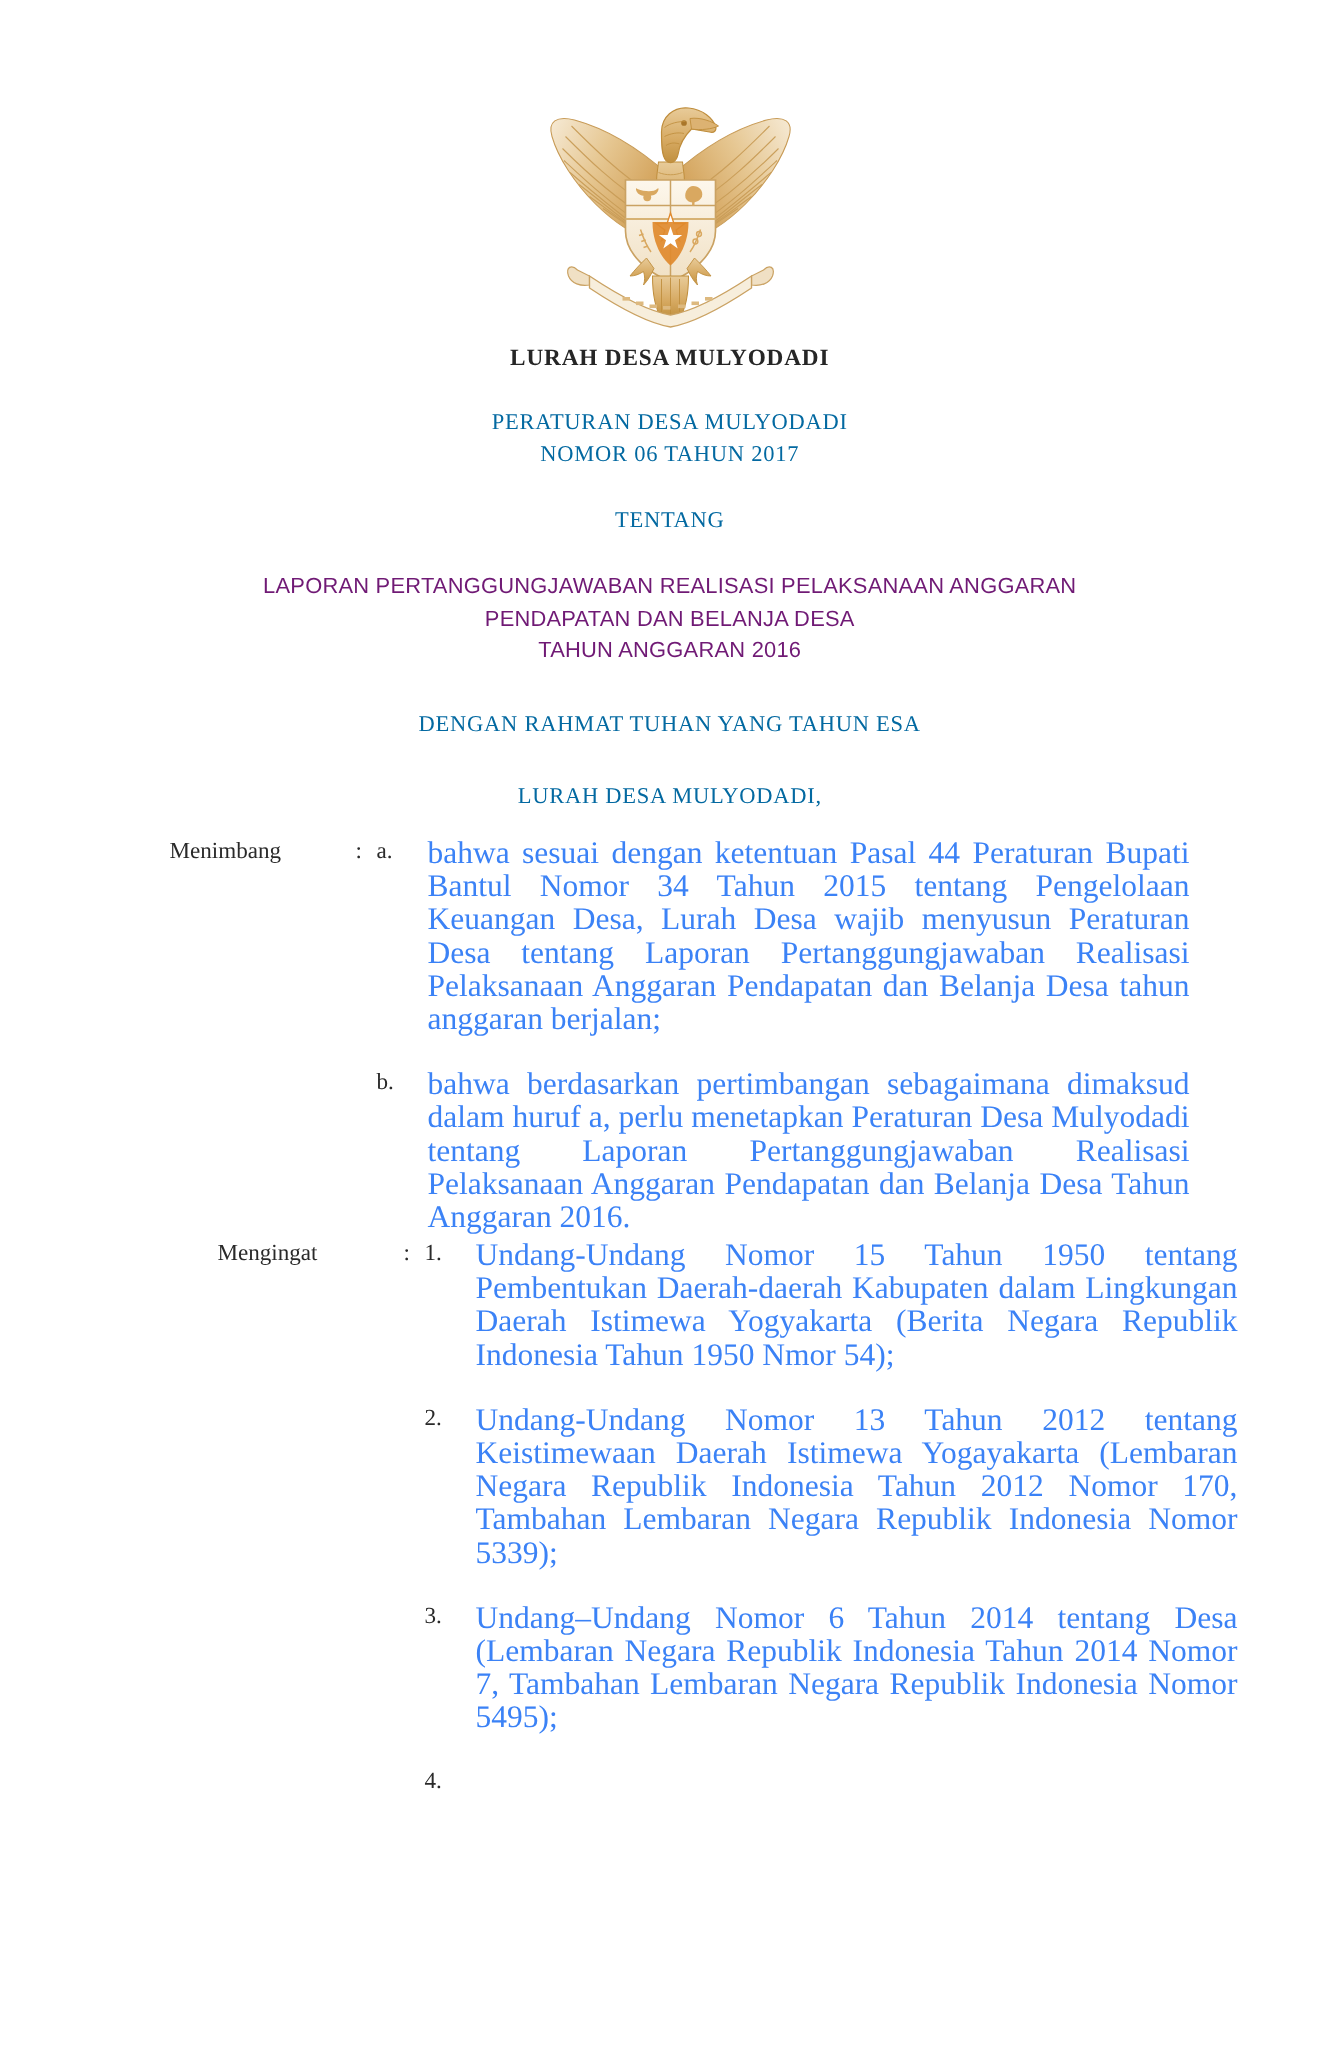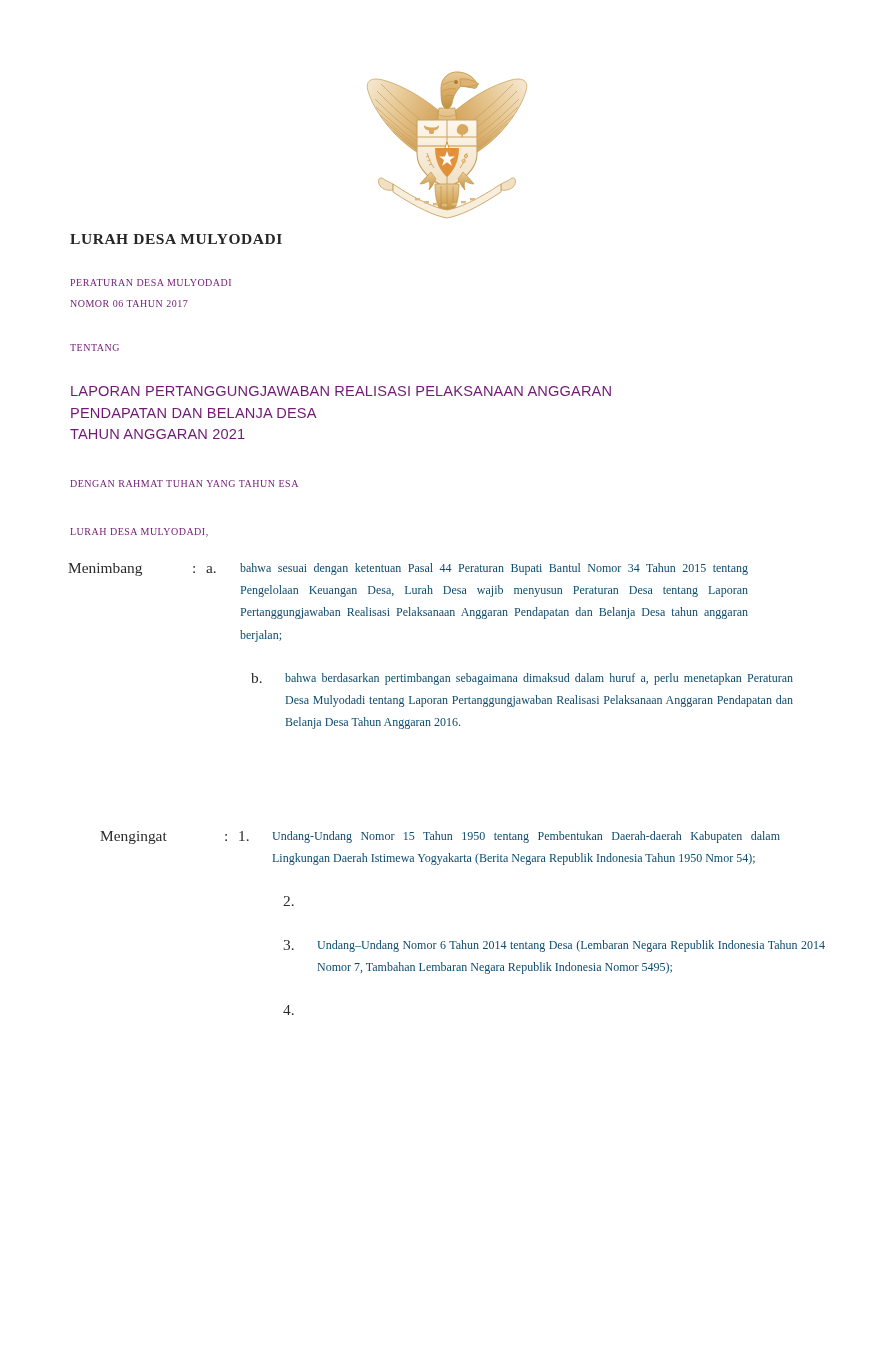--- a/index.html
+++ b/index.html
@@ -40,61 +40,61 @@
     height: 162px;
     display: block;
   }
 
   
   .headings {
     position: absolute;
     top: 228px;
     left: 70px;
     width: 753px;
-    text-align: left;
+    text-align: center;
   }
   .hdr-line {
     font-family: "Liberation Serif", "DejaVu Serif", serif;
     font-weight: bold;
     font-size: 15.5px;
     letter-spacing: 0.55px;
     line-height: 21px;
     color: #262626;
     white-space: nowrap;
   }
   .gap-md { height: 23px; }
   .gap-lg { height: 27px; }
 
   .ttl-line {
     font-weight: normal;
-    font-size: 10px;
+    font-size: 15px;
     letter-spacing: 0.5px;
     line-height: 21px;
-    color: #701a75;
+    color: #0369a1;
   }
   .ttl-sans {
     font-family: "Liberation Sans", "DejaVu Sans", sans-serif;
     font-weight: normal;
     font-size: 14.6px;
     letter-spacing: 0.15px;
     line-height: 21.5px;
     color: #701a75;
   }
 
   
   .body-block {
     position: absolute;
     left: 0;
     width: 893px;
   }
   .clause {
     display: flex;
     align-items: flex-start;
     width: 680px;
-    margin-left: 68px;
+    margin-left: 113px;
   }
   .cl-label {
     width: 124px;
     flex: 0 0 124px;
     font-size: 15.4px;
     line-height: 22.2px;
     color: #2a2a2a;
     white-space: nowrap;
   }
   .cl-colon {
@@ -107,23 +107,23 @@
   .cl-marker {
     width: 34px;
     flex: 0 0 34px;
     font-size: 15.4px;
     line-height: 22.2px;
     color: #2a2a2a;
   }
   .cl-marker.wide { width: 34px; flex: 0 0 34px; }
   .cl-text {
     flex: 1 1 auto;
-    font-size: 12px;
+    font-size: 21px;
     line-height: 22.2px;
-    color: #0c4a6e;
+    color: #3b82f6;
     text-align: justify;
     text-justify: inter-word;
     hyphens: none;
   }
   .subclause {
     display: flex;
     align-items: flex-start;
     width: 680px;
     margin-left: 113px;
   }
@@ -284,21 +284,21 @@
     <div class="ttl-line">NOMOR 06 TAHUN 2017</div>
 
     <div class="gap-md"></div>
 
     <div class="ttl-line">TENTANG</div>
 
     <div class="gap-md"></div>
 
     <div class="ttl-sans">LAPORAN PERTANGGUNGJAWABAN REALISASI PELAKSANAAN ANGGARAN</div>
     <div class="ttl-sans">PENDAPATAN DAN BELANJA DESA</div>
-    <div class="ttl-sans">TAHUN ANGGARAN 2021</div>
+    <div class="ttl-sans">TAHUN ANGGARAN 2016</div>
 
     <div class="gap-lg"></div>
 
     <div class="ttl-line">DENGAN RAHMAT TUHAN YANG TAHUN ESA</div>
 
     <div class="gap-lg"></div>
 
     <div class="ttl-line">LURAH DESA MULYODADI,</div>
   </div>
 
@@ -327,20 +327,21 @@
       <div class="cl-colon">:</div>
       <div class="cl-marker">1.</div>
       <div class="cl-text">Undang-Undang Nomor 15 Tahun 1950 tentang Pembentukan Daerah-daerah Kabupaten dalam Lingkungan Daerah Istimewa Yogyakarta (Berita Negara Republik Indonesia Tahun 1950 Nmor 54);</div>
     </div>
 
     <div class="spacer-para"></div>
 
     <div class="subclause">
       <div class="sub-pad"></div>
       <div class="cl-marker">2.</div>
+      <div class="cl-text">Undang-Undang Nomor 13 Tahun 2012 tentang Keistimewaan Daerah Istimewa Yogayakarta (Lembaran Negara Republik Indonesia Tahun 2012 Nomor 170, Tambahan Lembaran Negara Republik Indonesia Nomor 5339);</div>
     </div>
 
     <div class="spacer-para"></div>
 
     <div class="subclause">
       <div class="sub-pad"></div>
       <div class="cl-marker">3.</div>
       <div class="cl-text">Undang–Undang Nomor 6 Tahun 2014 tentang Desa (Lembaran Negara Republik Indonesia Tahun 2014 Nomor 7, Tambahan Lembaran Negara Republik Indonesia Nomor 5495);</div>
     </div>
 

